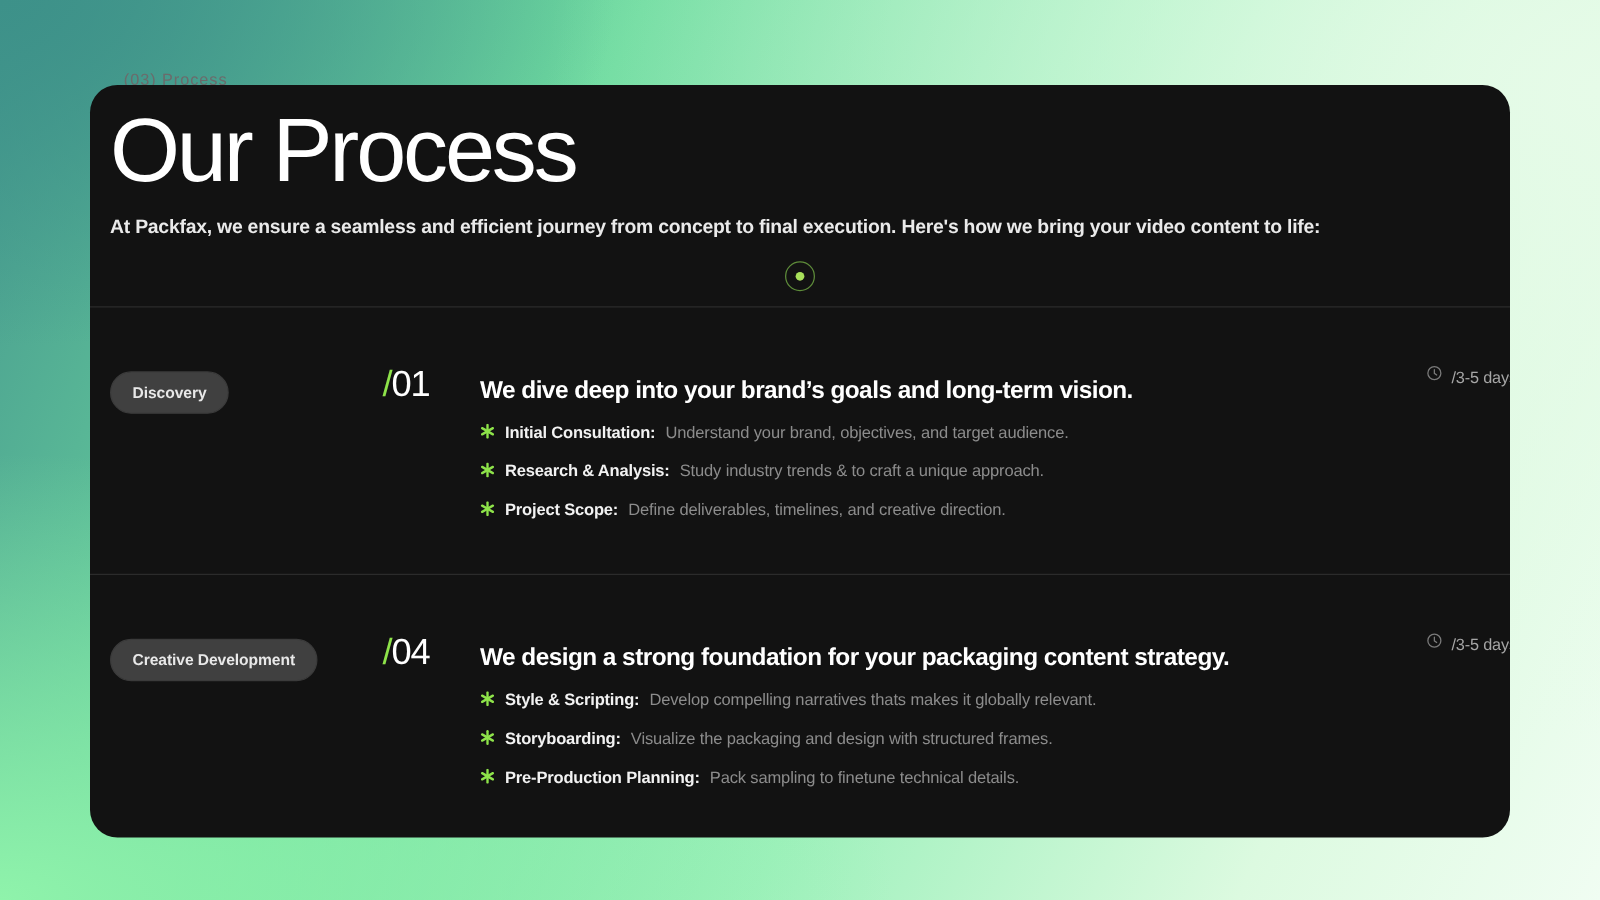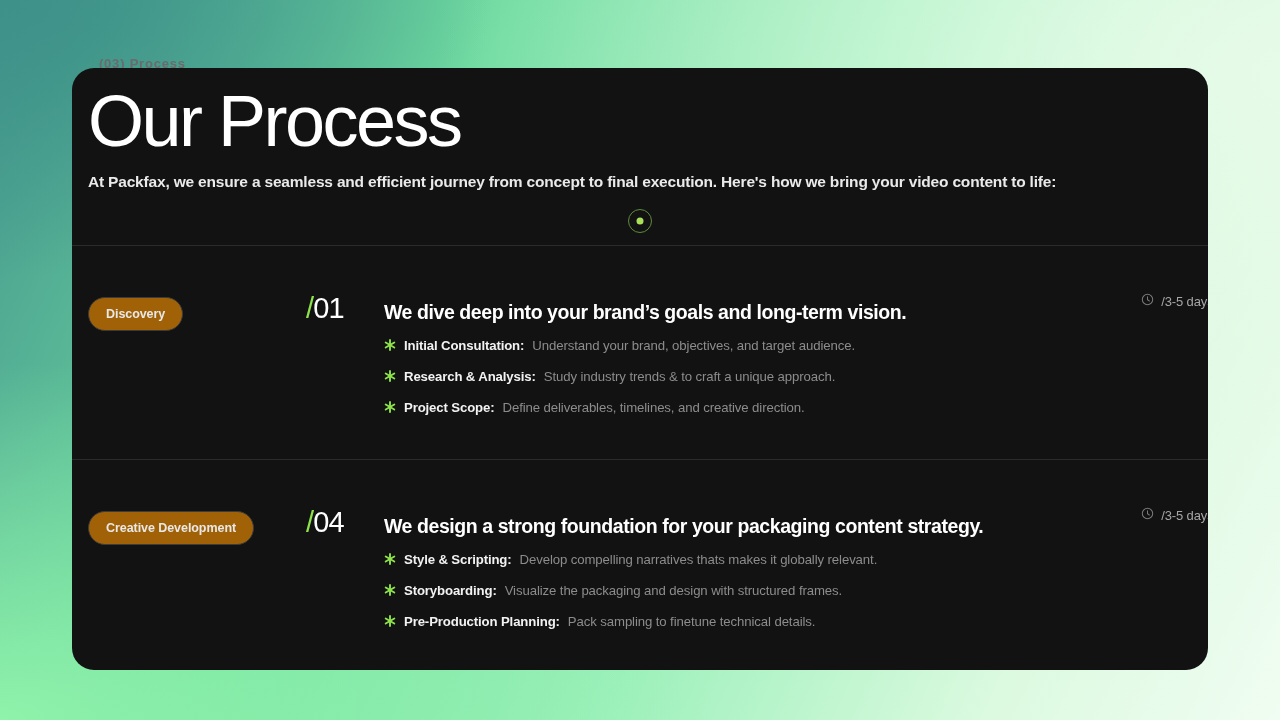--- a/index.html
+++ b/index.html
@@ -31,21 +31,21 @@
     border-radius: 22px;
     overflow: hidden;
   }
 
   
   .eyebrow {
     position: absolute;
     left: 99px;
     top: 56px;
     font-size: 13px;
-    font-weight: 700;
+    font-weight: 400;
     letter-spacing: 0.06em;
     color: #6b6b6b;
     white-space: nowrap;
     z-index: 0;
   }
 
   
   .card-header {
     padding: 18px 0 0 0;
     border-bottom: 1px solid #2b2b2b;
@@ -109,21 +109,21 @@
   .step-badge-col {
     width: 234px;
     flex: 0 0 234px;
     padding-left: 16px;
     padding-top: 5px;
   }
 
   .badge {
     display: inline-block;
     border: 1px solid #3b3b3b;
-    background: #a16207;
+    background: #404040;
     border-radius: 999px;
     padding: 9px 17px;
     font-size: 12.5px;
     font-weight: 700;
     letter-spacing: -0.005em;
     color: #e8e8e8;
     white-space: nowrap;
   }
 
   .step-num-col {

